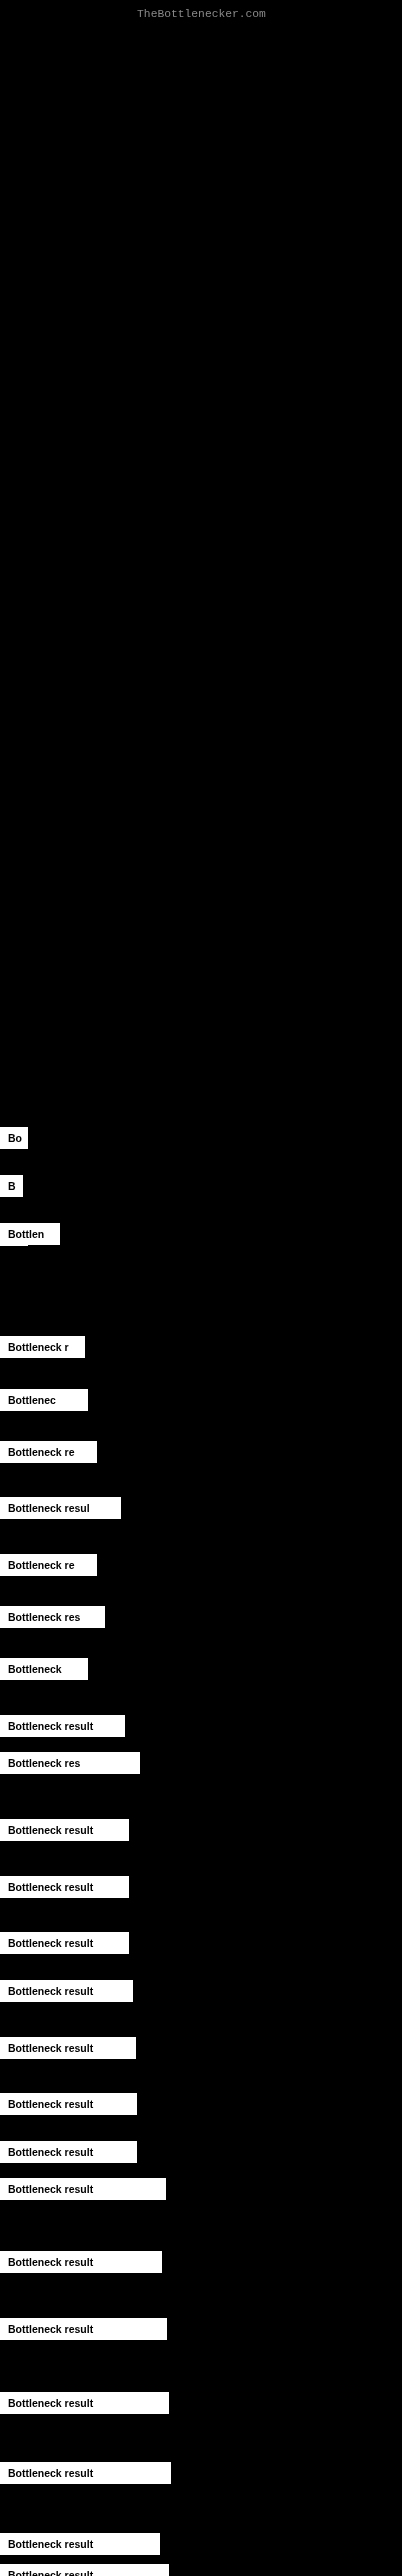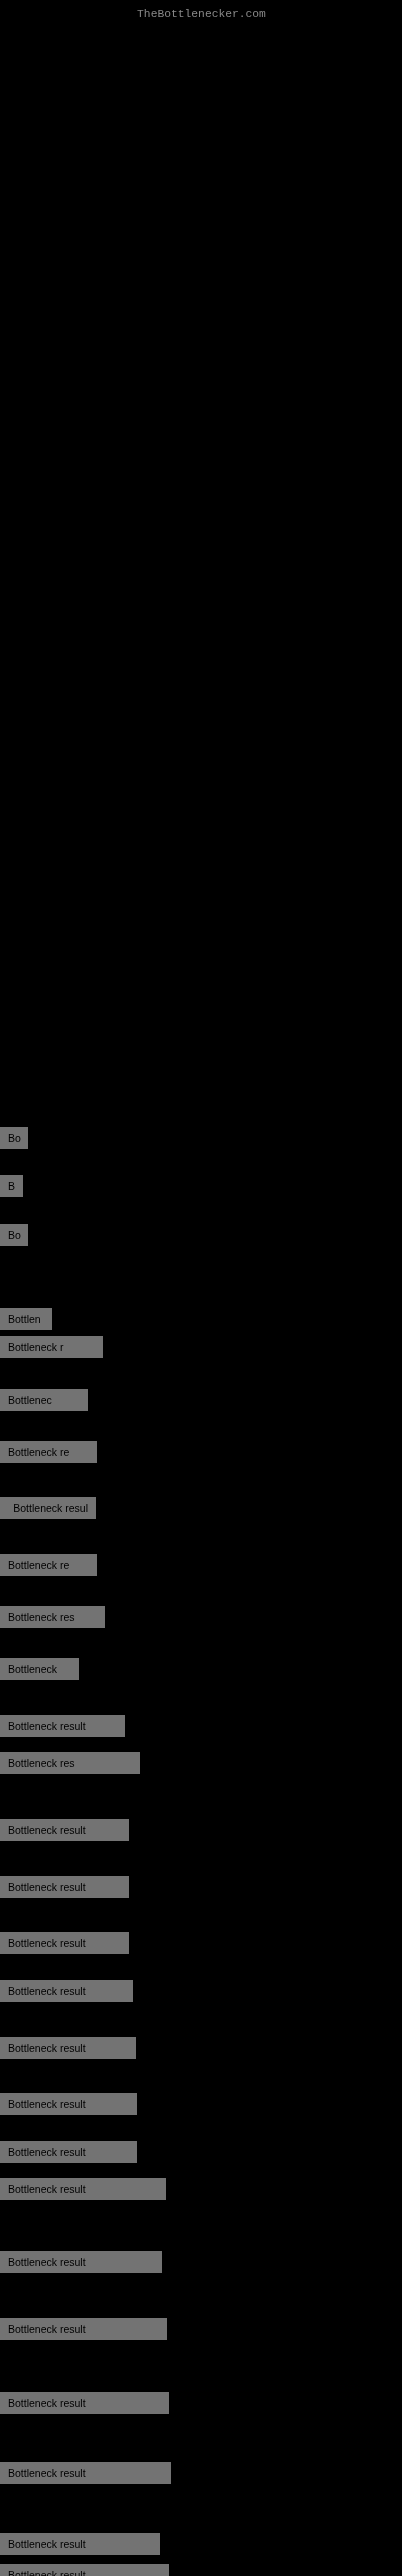--- a/index.html
+++ b/index.html
@@ -22,47 +22,47 @@
       top: 8px;
       left: 50%;
       transform: translateX(-50%);
       color: #888888;
       font-size: 11.3px;
       white-space: nowrap;
       font-family: Liberation Mono, monospace;
     }
 
     .bottleneck-item {
-      background-color: #737373;
+      background-color: #ffffff;
       color: #000000;
       font-size: 10.5px;
-      font-weight: normal;
+      font-weight: bold;
       padding: 4.8px 8px;
       margin-bottom: 0;
       white-space: nowrap;
       overflow: hidden;
     }
   </style>
 </head>
 <body>
 
 <span class="site-title">TheBottlenecker.com</span>
 
 <div id="items-container">
     <div class="bottleneck-item" style="position: absolute; top: 1127px; left: 0px; width: 28px;">Bo</div>
     <div class="bottleneck-item" style="position: absolute; top: 1175px; left: 0px; width: 22.5px;">B</div>
     <div class="bottleneck-item" style="position: absolute; top: 1224px; left: 0px; width: 28px;">Bo</div>
-    <div class="bottleneck-item" style="position: absolute; top: 1308px; left: 0px; width: 52px;">Bottlen</div>
-    <div class="bottleneck-item" style="position: absolute; top: 1336px; left: 0px; width: 103px;">Bottleneck r</div>
+    <div class="bottleneck-item" style="position: absolute; top: 1223px; left: 0px; width: 60px;">Bottlen</div>
+    <div class="bottleneck-item" style="position: absolute; top: 1336px; left: 0px; width: 85px;">Bottleneck r</div>
     <div class="bottleneck-item" style="position: absolute; top: 1389px; left: 0px; width: 88px;">Bottlenec</div>
     <div class="bottleneck-item" style="position: absolute; top: 1441px; left: 0px; width: 97px;">Bottleneck re</div>
-    <div class="bottleneck-item" style="position: absolute; top: 1497px; left: 0px; width: 96px; text-align: right;">Bottleneck resul</div>
+    <div class="bottleneck-item" style="position: absolute; top: 1497px; left: 0px; width: 121px;">Bottleneck resul</div>
     <div class="bottleneck-item" style="position: absolute; top: 1554px; left: 0px; width: 97px;">Bottleneck re</div>
     <div class="bottleneck-item" style="position: absolute; top: 1606px; left: 0px; width: 105px;">Bottleneck res</div>
-    <div class="bottleneck-item" style="position: absolute; top: 1658px; left: 0px; width: 79px;">Bottleneck</div>
+    <div class="bottleneck-item" style="position: absolute; top: 1658px; left: 0px; width: 88px;">Bottleneck</div>
     <div class="bottleneck-item" style="position: absolute; top: 1715px; left: 0px; width: 125px;">Bottleneck result</div>
     <div class="bottleneck-item" style="position: absolute; top: 1752px; left: 0px; width: 140px;">Bottleneck res</div>
     <div class="bottleneck-item" style="position: absolute; top: 1819px; left: 0px; width: 129px;">Bottleneck result</div>
     <div class="bottleneck-item" style="position: absolute; top: 1876px; left: 0px; width: 129px;">Bottleneck result</div>
     <div class="bottleneck-item" style="position: absolute; top: 1932px; left: 0px; width: 129px;">Bottleneck result</div>
     <div class="bottleneck-item" style="position: absolute; top: 1980px; left: 0px; width: 133px;">Bottleneck result</div>
     <div class="bottleneck-item" style="position: absolute; top: 2037px; left: 0px; width: 136px;">Bottleneck result</div>
     <div class="bottleneck-item" style="position: absolute; top: 2093px; left: 0px; width: 137px;">Bottleneck result</div>
     <div class="bottleneck-item" style="position: absolute; top: 2141px; left: 0px; width: 137px;">Bottleneck result</div>
     <div class="bottleneck-item" style="position: absolute; top: 2178px; left: 0px; width: 166px;">Bottleneck result</div>

